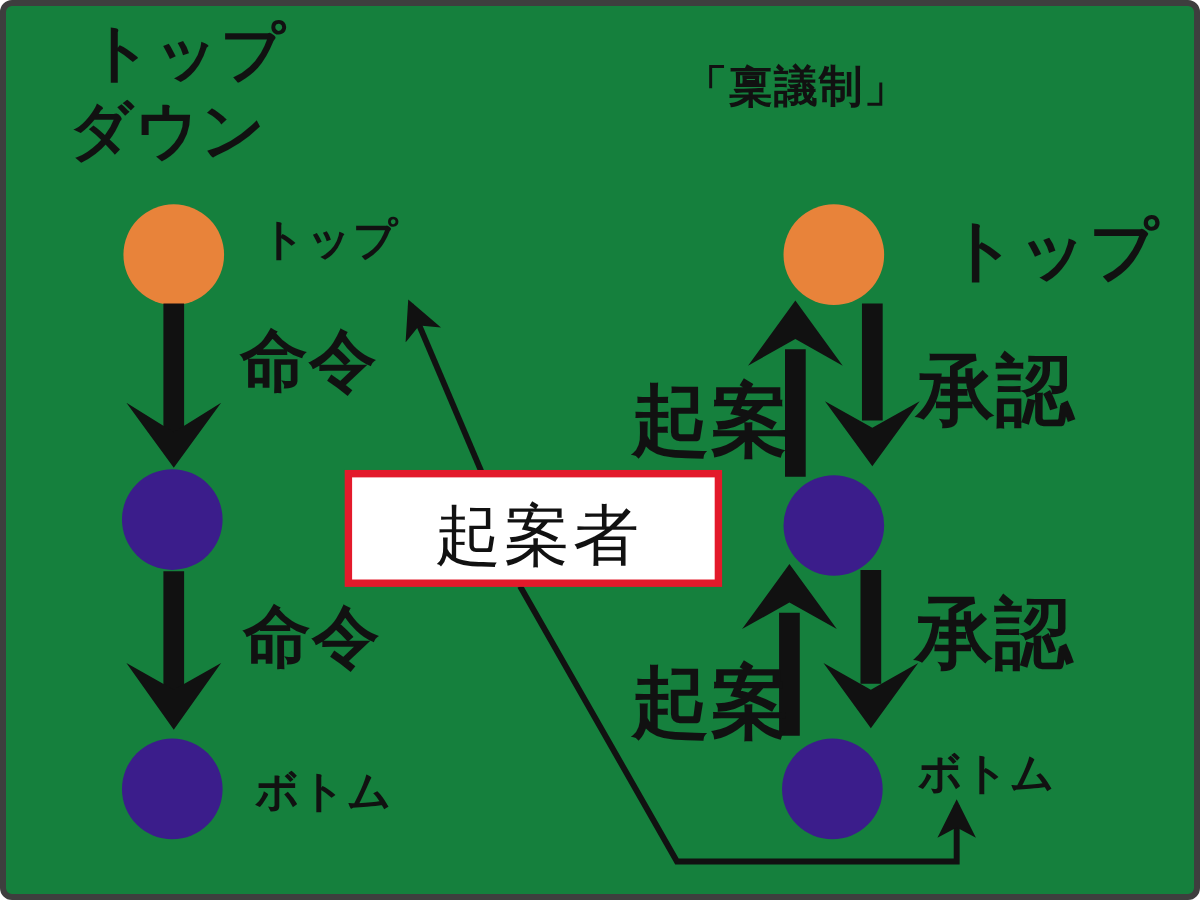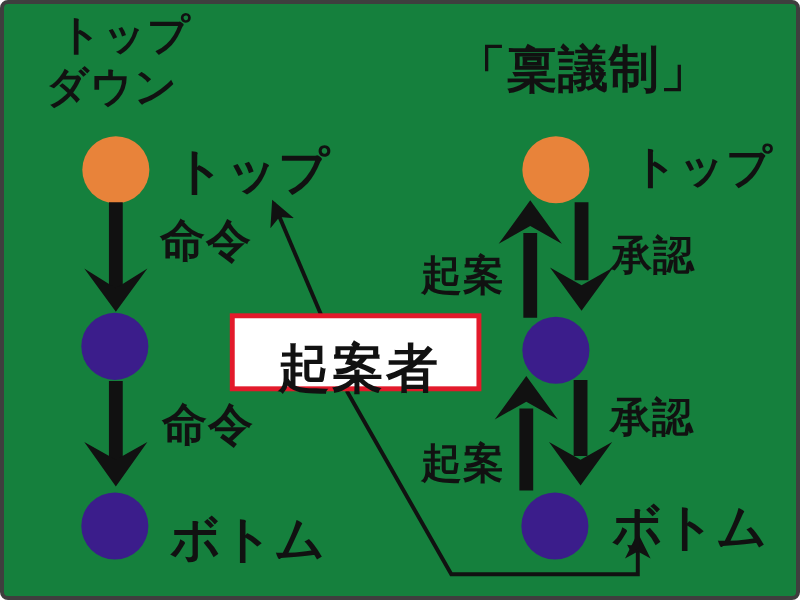--- a/index.html
+++ b/index.html
@@ -15,28 +15,28 @@
   .diagram-svg{position:absolute;left:0;top:0;width:100%;height:100%;}
   .lbl{
     position:absolute;
     color:#111111;
     font-weight:bold;
     white-space:nowrap;
     line-height:1.1;
     letter-spacing:1px;
   }
   .t42{font-size:42px;}
-  .t43{font-size:50px;}
-  .t44{font-size:41px;}
+  .t43{font-size:29px;}
+  .t44{font-size:52px;}
   .t45{font-size:45px;}
   .box-label{
     position:absolute;
-    left:230px;top:328px;width:250px;height:74px;
+    left:230px;top:316px;width:250px;height:74px;
     display:flex;align-items:center;justify-content:center;
-    color:#111111;font-weight:bold;font-size:52px;letter-spacing:2px;
+    color:#111111;font-weight:normal;font-size:44px;letter-spacing:2px;
   }
 </style>
 </head>
 <body>
 
 <div class="frame" style="border-color: rgb(62, 62, 62);">
 
   <svg class="diagram-svg" viewBox="0 0 800 600">
     <defs>
       <marker id="thinhead" markerUnits="userSpaceOnUse" markerWidth="30" markerHeight="30" refX="22" refY="13" orient="auto">

